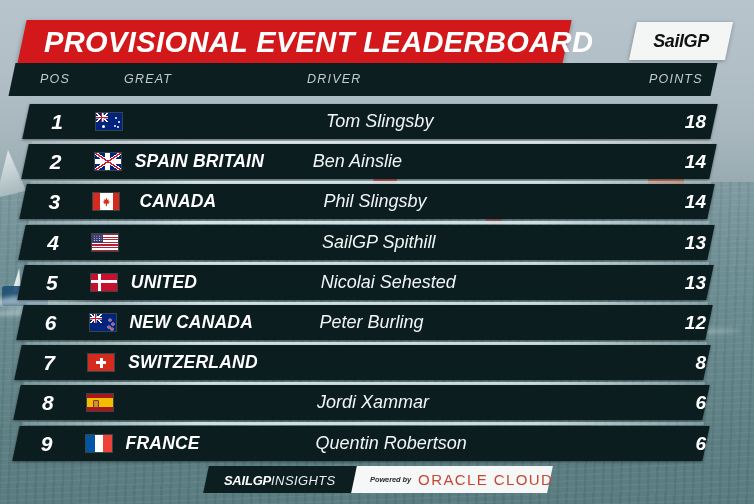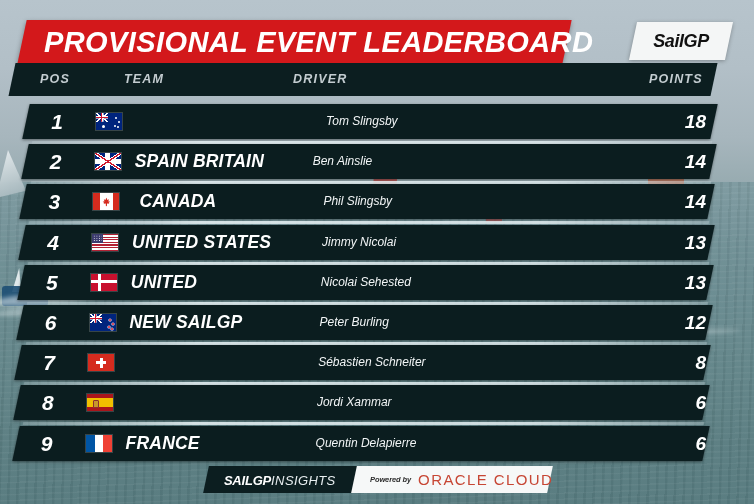--- a/index.html
+++ b/index.html
@@ -63,26 +63,26 @@
     position:absolute;left:12px;top:63px;width:702px;height:33px;
     background:#0c1e20;
     transform:skewX(-12deg);
   }
   #headrow{
     position:absolute;left:12px;top:63px;width:702px;height:33px;
     pointer-events:none;
   }
   #headrow span{
     position:absolute;top:0;line-height:33px;
-    color:#c3ccd0;font-size:12.5px;font-style:italic;font-weight:bold;
+    color:#c3ccd0;font-size:12.5px;font-style:italic;font-weight:normal;
     letter-spacing:1.2px;white-space:nowrap;
   }
   .h-pos{left:28px;}
   .h-team{left:112px;}
-  .h-driver{left:281px;}
+  .h-driver{left:295px;}
   .h-points{left:637px;}
 
   
   #sailgp-logo{
     position:absolute;left:633px;top:22px;width:96px;height:38px;
     background:#f4f6f6;
     transform:skewX(-12deg);
     box-shadow:0 1px 4px rgba(0,0,0,.3);
   }
   #sailgp-logo .txt{
@@ -102,21 +102,21 @@
   }
   .rowline{
     position:absolute;left:6px;right:2px;bottom:-5px;height:3px;
     background:linear-gradient(90deg,rgba(205,220,224,.25),rgba(225,236,239,.9) 25%,rgba(225,236,239,.85) 75%,rgba(205,220,224,.3));
     transform:skewX(-12deg);
   }
   .cell{position:absolute;top:0;height:35px;line-height:35px;white-space:nowrap;color:#fff;}
   .c-pos{font-size:21px;font-weight:bold;font-style:italic;text-align:center;width:34px;}
   .c-flag{width:26px;height:17px;top:9px;overflow:hidden;box-shadow:0 0 0 1px rgba(255,255,255,.18);}
   .c-team{font-size:17.5px;font-weight:bold;font-style:italic;letter-spacing:.2px;}
-  .c-driver{font-size:12px;font-style:italic;font-weight:400;color:#f2f5f6;}
+  .c-driver{font-size:18px;font-style:italic;font-weight:400;color:#f2f5f6;}
   .c-points{font-size:19px;font-weight:bold;font-style:italic;text-align:right;width:60px;}
 
   
   .flag{width:100%;height:100%;position:relative;}
   .f-au,.f-nz{background:#00247d;}
   .f-au .uj,.f-nz .uj{position:absolute;left:0;top:0;width:12px;height:8.5px;
      background:
        linear-gradient(to bottom right,transparent calc(50% - .7px),#fff calc(50% - .7px),#fff calc(50% + .7px),transparent calc(50% + .7px)),
        linear-gradient(to bottom left,transparent calc(50% - .7px),#fff calc(50% - .7px),#fff calc(50% + .7px),transparent calc(50% + .7px)),
        linear-gradient(#fff,#fff) center/100% 2.6px no-repeat,
@@ -214,21 +214,21 @@
   <div class="txt">PROVISIONAL EVENT LEADERBOARD</div>
 </div>
 
 <div id="sailgp-logo">
   <span class="txt">SailGP</span>
 </div>
 
 <div id="headstrip"></div>
 <div id="headrow">
   <span class="h-pos">POS</span>
-  <span class="h-team">TEAM</span>
+  <span class="h-team">GREAT</span>
   <span class="h-driver">DRIVER</span>
   <span class="h-points">POINTS</span>
 </div>
 
 <div id="rows">
     <div class="row" style="left: 26px; top: 104px; width: 688px;">
       <div class="rowbg"></div>
       <div class="rowline"></div>
       <div class="cell c-pos" style="left:14px">1</div>
       <div class="cell c-flag" style="left:70px">
@@ -271,22 +271,21 @@
     <div class="row" style="left: 22.1px; top: 224.6px; width: 688.585px;">
       <div class="rowbg"></div>
       <div class="rowline"></div>
       <div class="cell c-pos" style="left:14px">4</div>
       <div class="cell c-flag" style="left:70px">
         <div class="flag f-us">
           <div class="stripes"></div>
           <div class="canton"></div>
         </div>
       </div>
-      <div class="cell c-team" style="left:110px">UNITED STATES</div>
-      <div class="cell c-driver" style="left:300px">Jimmy Nicolai</div>
+      <div class="cell c-driver" style="left:300px">SailGP Spithill</div>
       <div class="cell c-points" style="left:623.9px">13</div>
     </div>
     <div class="row" style="left: 20.8px; top: 264.8px; width: 688.78px;">
       <div class="rowbg"></div>
       <div class="rowline"></div>
       <div class="cell c-pos" style="left:14px">5</div>
       <div class="cell c-flag" style="left:70px">
         <div class="flag f-dk"></div>
       </div>
       <div class="cell c-team" style="left:110px">UNITED</div>
@@ -299,34 +298,34 @@
       <div class="cell c-pos" style="left:14px">6</div>
       <div class="cell c-flag" style="left:70px">
         <div class="flag f-nz">
           <div class="uj"></div>
           <div class="star s2"></div>
           <div class="star s3"></div>
           <div class="star s4"></div>
           <div class="star s5"></div>
         </div>
       </div>
-      <div class="cell c-team" style="left:110px">NEW SAILGP</div>
+      <div class="cell c-team" style="left:110px">NEW CANADA</div>
       <div class="cell c-driver" style="left:300px">Peter Burling</div>
       <div class="cell c-points" style="left:626.5px">12</div>
     </div>
     <div class="row" style="left: 18.2px; top: 345.2px; width: 689.17px;">
       <div class="rowbg"></div>
       <div class="rowline"></div>
       <div class="cell c-pos" style="left:14px">7</div>
       <div class="cell c-flag" style="left:70px">
         <div class="flag f-ch">
           <div class="cross"></div>
         </div>
       </div>
-      <div class="cell c-driver" style="left:300px">Sébastien Schneiter</div>
+      <div class="cell c-team" style="left:110px">SWITZERLAND</div>
       <div class="cell c-points" style="left:627.8px">8</div>
     </div>
     <div class="row" style="left: 16.9px; top: 385.4px; width: 689.365px;">
       <div class="rowbg"></div>
       <div class="rowline"></div>
       <div class="cell c-pos" style="left:14px">8</div>
       <div class="cell c-flag" style="left:70px">
         <div class="flag f-es">
           <div class="crest"></div>
         </div>
@@ -334,21 +333,21 @@
       <div class="cell c-driver" style="left:300px">Jordi Xammar</div>
       <div class="cell c-points" style="left:629.1px">6</div>
     </div>
     <div class="row" style="left: 15.6px; top: 425.6px; width: 689.56px;">
       <div class="rowbg"></div>
       <div class="cell c-pos" style="left:14px">9</div>
       <div class="cell c-flag" style="left:70px">
         <div class="flag f-fr"></div>
       </div>
       <div class="cell c-team" style="left:110px">FRANCE</div>
-      <div class="cell c-driver" style="left:300px">Quentin Delapierre</div>
+      <div class="cell c-driver" style="left:300px">Quentin Robertson</div>
       <div class="cell c-points" style="left:630.4px">6</div>
     </div>
   </div>
 
 <div id="footer">
   <div id="foot-dark">
     <span class="txt">
       <span class="b">SAILGP</span><span class="l">INSIGHTS</span>
     </span>
   </div>

